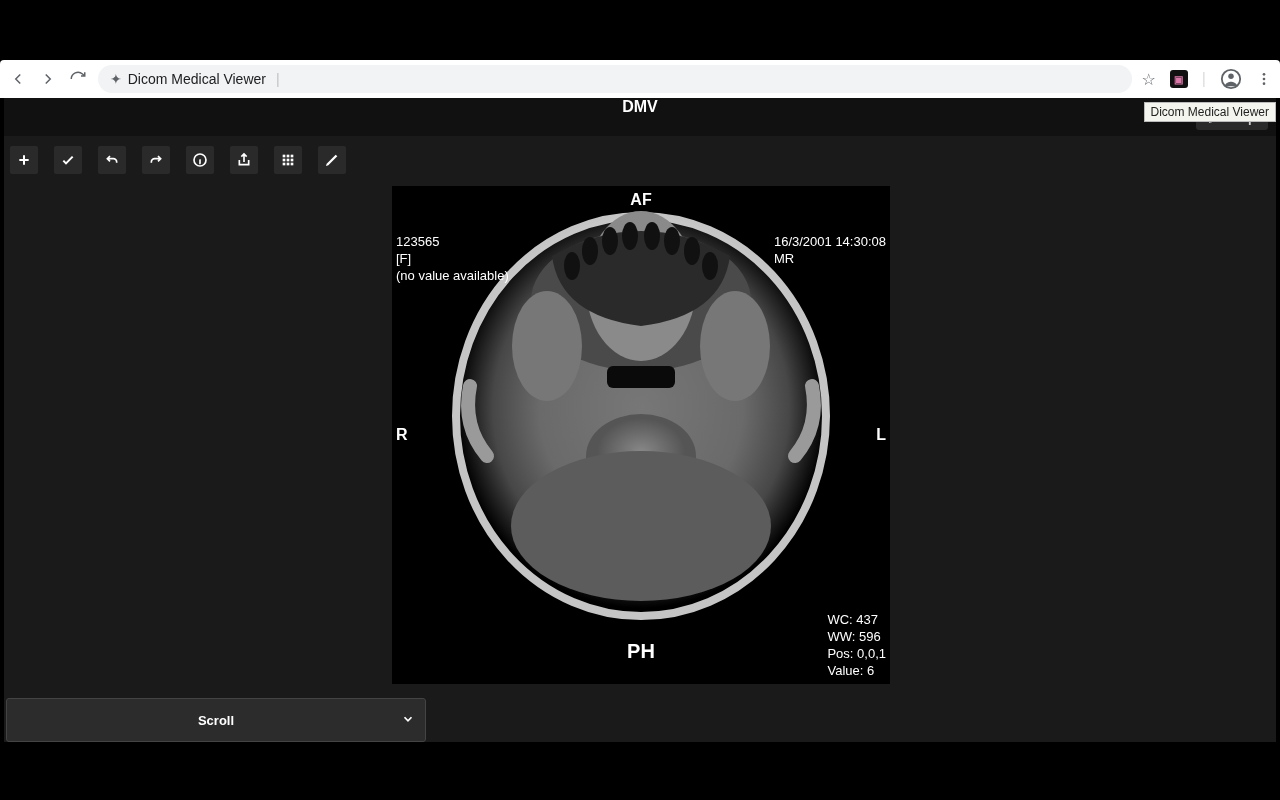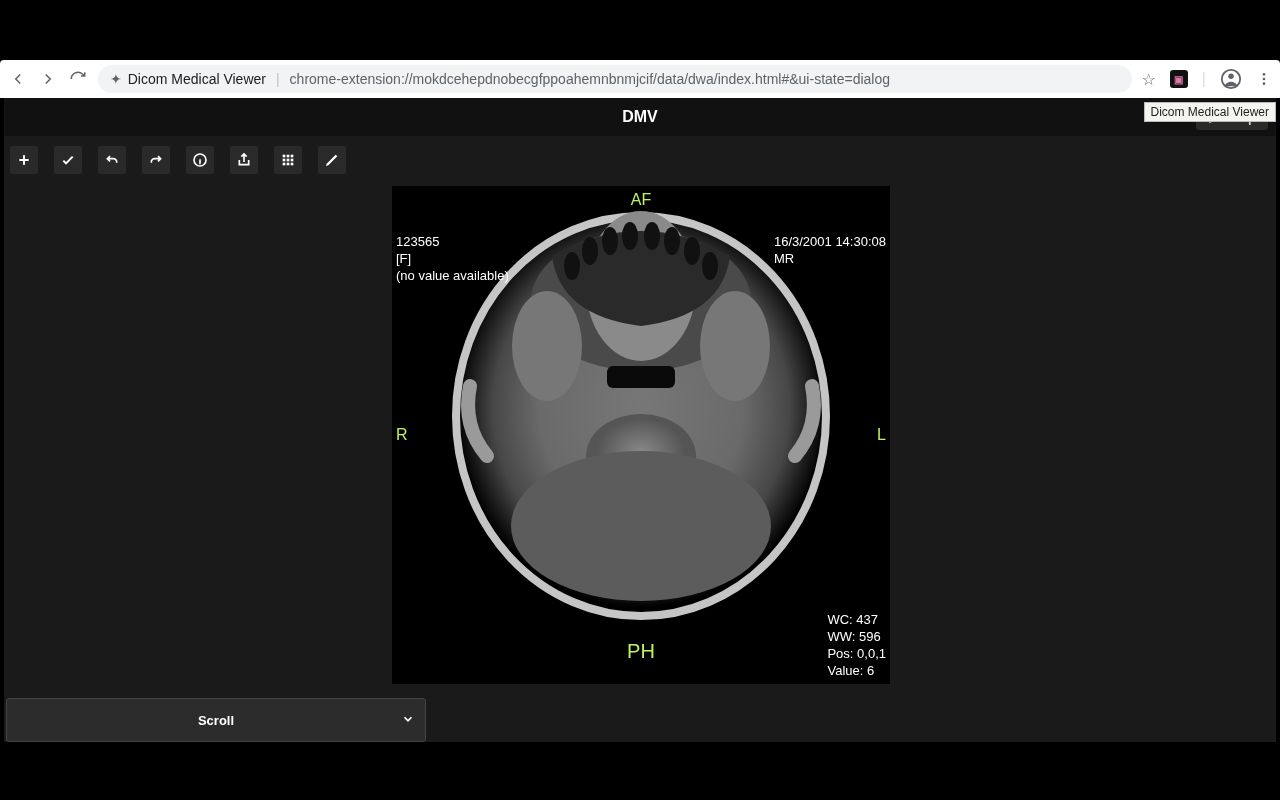--- a/index.html
+++ b/index.html
@@ -10,33 +10,33 @@
   .omnibox { flex: 1; height: 28px; background: #f1f3f4; border-radius: 14px; display: flex; align-items: center; padding: 0 12px; font-size: 14px; color: #5f6368; gap: 6px; overflow: hidden; white-space: nowrap; }
   .ext-badge { font-size: 14px; color: #5f6368; }
   .omnibox .title-part { color: #202124; }
   .omnibox .sep { color: #c1c1c1; margin: 0 4px; }
   .chrome-right { display: flex; align-items: center; gap: 14px; color: #5f6368; }
   .ext-icon { width: 18px; height: 18px; background: #111; border-radius: 3px; display: flex; align-items: center; justify-content: center; color: #d7a; font-size: 10px; font-weight: bold; }
   .account { width: 22px; height: 22px; }
   .menu-dots { width: 16px; height: 22px; display:flex; align-items:center; justify-content:center; }
 
   .app { position: absolute; top: 98px; left: 4px; right: 4px; bottom: 58px; background: #1a1a1a; }
-  .app-header { height: 38px; background: #111; color: #fff; display: flex; align-items: center; justify-content: center; font-weight: bold; font-size: 16px; position: relative; }
+  .app-header { height: 38px; background: #111; color: #fff; display: flex; align-items: flex-start; justify-content: center; font-weight: bold; font-size: 16px; position: relative; }
   .help-btn { position: absolute; right: 8px; top: 6px; height: 26px; padding: 0 12px; background: #2a2a2a; color: #ccc; border-radius: 3px; display: flex; align-items: center; gap: 6px; font-size: 13px; }
   .tooltip { position: absolute; right: 4px; top: 102px; background: #f5f5f0; border: 1px solid #bbb; color: #222; font-size: 12px; padding: 2px 6px; z-index: 50; }
 
   .toolbar { position: absolute; top: 146px; left: 10px; display: flex; gap: 16px; }
   .tool { width: 28px; height: 28px; background: #2a2a2a; color: #fff; display: flex; align-items: center; justify-content: center; cursor: pointer; border-radius: 2px; }
   .tool svg { width: 16px; height: 16px; }
 
   .viewport { position: absolute; top: 186px; left: 392px; width: 498px; height: 498px; background: #000; }
   .scan { position: absolute; inset: 0; }
   .overlay { position: absolute; font-size: 13px; line-height: 1.3; font-family: Helvetica, Arial, sans-serif; }
   .overlay.white { color: #fff; margin-top: 44px; }
-  .overlay.yellow { color: #bef264; font-weight: normal; }
+  .overlay.yellow { color: #ffffff; font-weight: bold; }
   .tl { top: 4px; left: 4px; }
   .tr { top: 4px; right: 4px; text-align: left; }
   .bl { bottom: 4px; left: 4px; }
   .br { bottom: 4px; right: 4px; text-align: left; }
   .ori-top   { top: 4px; left: 50%; transform: translateX(-50%); font-size: 16px; }
   .ori-bot   { bottom: 20px; left: 50%; transform: translateX(-50%); font-size: 20px; }
   .ori-left  { top: 50%; left: 4px; transform: translateY(-50%); font-size: 16px; }
   .ori-right { top: 50%; right: 4px; transform: translateY(-50%); font-size: 16px; }
 
   .bottombar { position: absolute; left: 6px; right: 854px; top: 698px; height: 44px; background: #2c2c2c; border: 1px solid #444; border-radius: 3px; color: #fff; display: flex; align-items: center; justify-content: center; font-size: 13px; font-weight: bold; cursor: pointer; }
@@ -61,21 +61,20 @@
   </div>
   <div class="nav-btn">
     <svg viewBox="0 0 24 24" fill="none" stroke="currentColor" stroke-width="2">
         <path d="M3 12a9 9 0 0 1 15-6.7L21 8M21 3v5h-5"></path>
       </svg>
   </div>
   <div class="omnibox">
     <span class="ext-badge">✦</span>
     <span class="title-part">Dicom Medical Viewer</span>
     <span class="sep">|</span>
-    <span>chrome-extension://mokdcehepdnobecgfppoahemnbnmjcif/data/dwa/index.html#&amp;ui-state=dialog</span>
   </div>
   <div class="chrome-right">
     <span>☆</span>
     <div class="ext-icon">▣</div>
     <span style="color:#ddd">|</span>
     <svg class="account" viewBox="0 0 24 24" fill="#5f6368">
         <circle cx="12" cy="12" r="10" fill="none" stroke="#5f6368" stroke-width="2"></circle>
         <circle cx="12" cy="9" r="3"></circle>
         <path d="M5 20c1-4 5-5 7-5s6 1 7 5" fill="#5f6368"></path>
       </svg>

